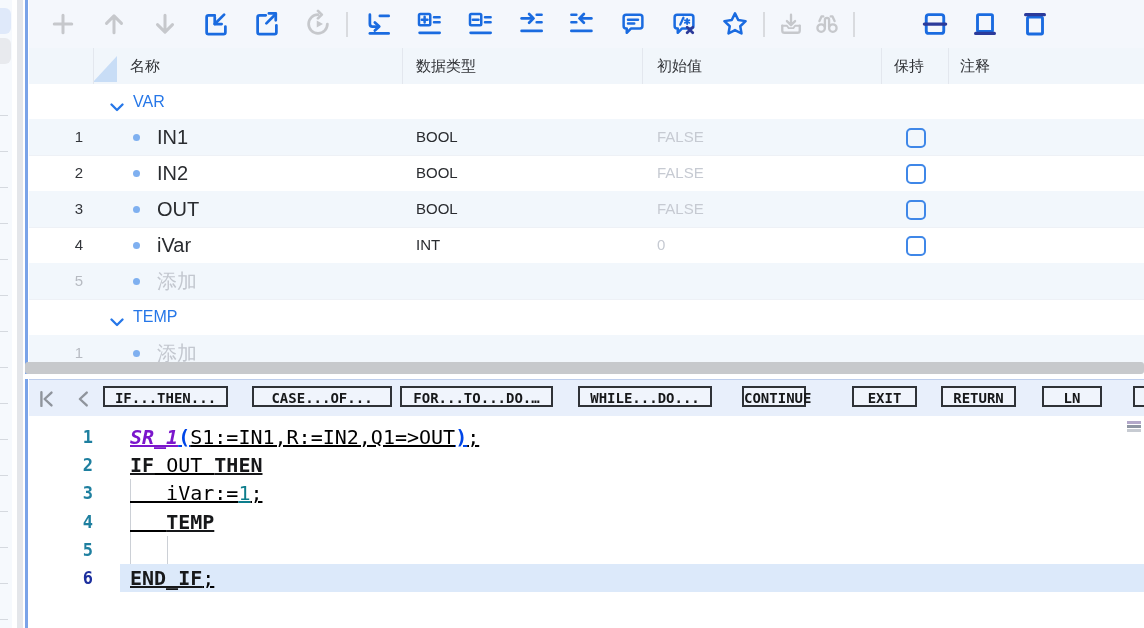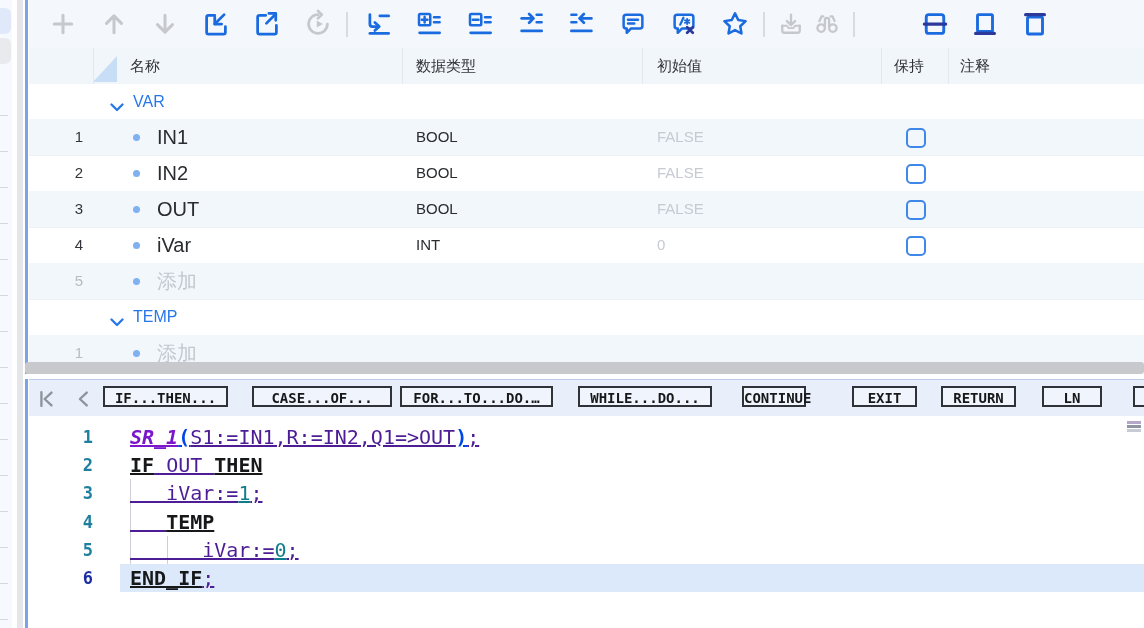--- a/index.html
+++ b/index.html
@@ -68,21 +68,21 @@
         font-family:"DejaVu Sans Mono","Liberation Mono",monospace;font-size:17px;font-weight:600;
         color:#1e7f9f;line-height:28px;}
   .lnum.cur{color:#1c2f9e;}
   .ctext{position:absolute;left:101px;top:0;line-height:28px;
          font-family:"DejaVu Sans Mono","Liberation Mono",monospace;font-size:20px;}
   .seg{white-space:pre;text-decoration:underline;}
   .c-kw{font-weight:bold;color:#17181a;}
   .c-fb{font-weight:bold;font-style:italic;color:#7b16cc;}
   .c-par{color:#0046e8;font-weight:600;}
   .c-num{color:#0d7d8c;}
-  .c-pln{color:#4c1d95;}
+  .c-pln{color:#000000;}
 
   #corner-mini-icon{left:1127px;top:421px;width:14px;height:15px;}
   #corner-mini-icon div{height:3px;margin-bottom:1px;}
 </style>
 </head>
 <body>
 
 <div id="page">
 
   <div id="left-strip" class="abs"></div>
@@ -360,21 +360,20 @@
       <div class="code-line" style="top: 63.4px;">
         <div class="lnum">3</div>
         <div class="ctext"><span class="seg c-pln">   iVar:=</span><span class="seg c-num">1</span><span class="seg c-pln">;</span></div>
       </div>
       <div class="code-line" style="top: 91.6px;">
         <div class="lnum">4</div>
         <div class="ctext"><span class="seg c-pln">   </span><span class="seg c-kw">TEMP</span></div>
       </div>
       <div class="code-line" style="top: 119.8px;">
         <div class="lnum">5</div>
-        <div class="ctext"><span class="seg c-pln">      iVar:=</span><span class="seg c-num">0</span><span class="seg c-pln">;</span></div>
       </div>
       <div class="code-line" style="top: 148px;">
         <div class="lnum cur">6</div>
         <div class="ctext"><span class="seg c-kw">END_IF</span><span class="seg c-pln">;</span></div>
       </div>
     </div>
 
   <div id="corner-mini-icon" class="abs">
     <div style="background:#b3a8c9;"></div>
     <div style="background:#8f96a3;"></div>

